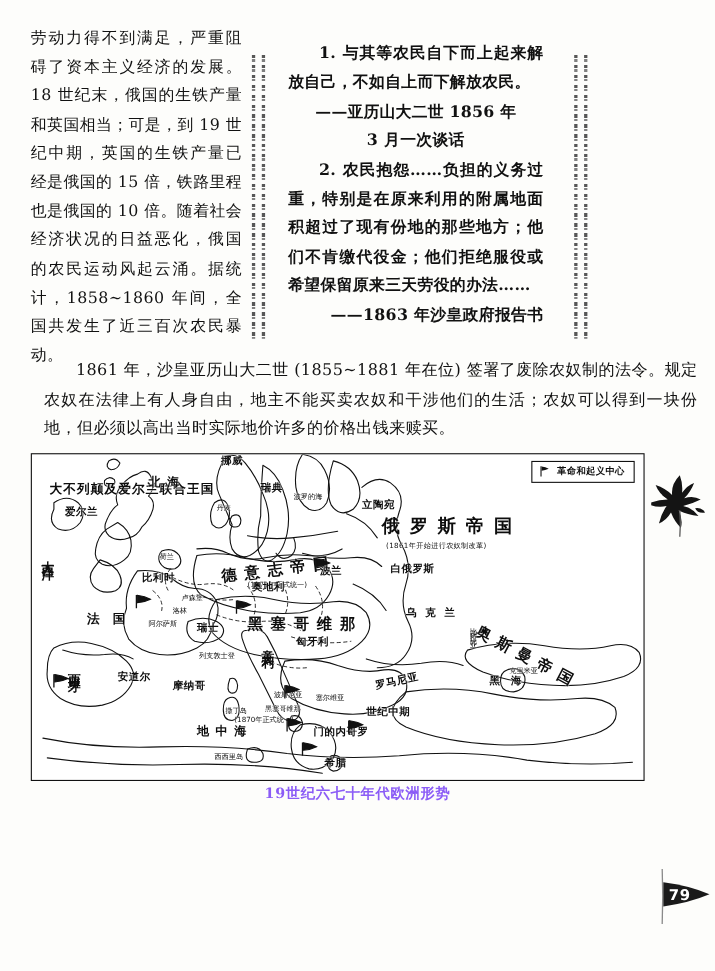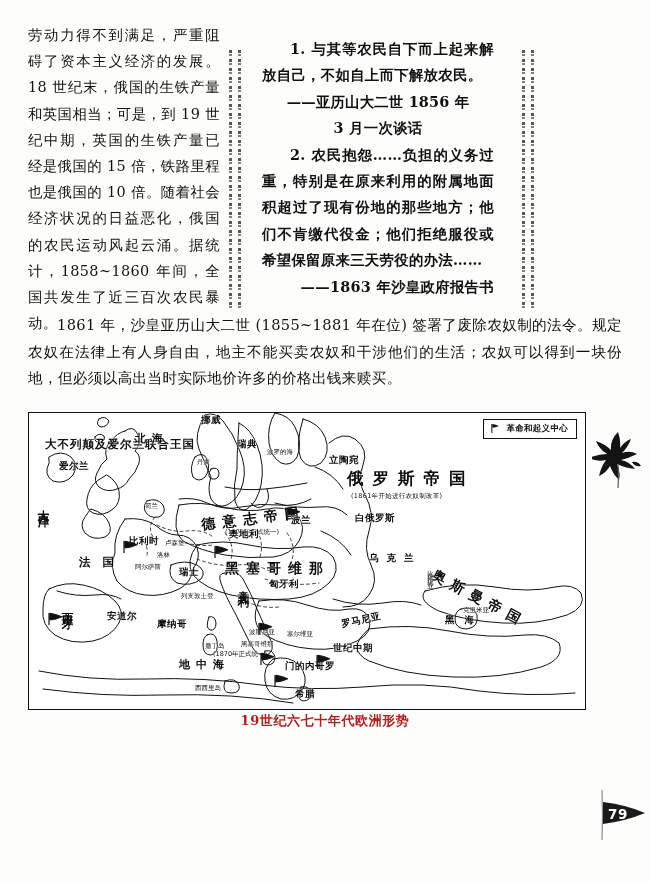--- a/index.html
+++ b/index.html
@@ -51,21 +51,21 @@
   .divider.d2{left:238px;}
   .divider-r1{left:522px;}
   .divider-r2{left:531px;}
 
   
   .para{
     position:absolute;left:28px;width:594px;
     font-size:14.6px;line-height:26.5px;
     text-align:justify;text-justify:inter-ideograph;
     text-indent:29px;letter-spacing:.35px;
-    margin:0;
+    margin:12px;
   }
   .para-1{top:312px;}
   .para-2{top:748px;}
 
   
   .map-frame{
     position:absolute;left:28px;top:412px;width:556px;height:296px;
     border:1.4px solid #111;background:#ffffff;overflow:hidden;
   }
   .map-svg{position:absolute;left:0;top:0;width:556px;height:296px;}
@@ -89,21 +89,21 @@
     padding:3px 8px 3px 6px;
     display:flex;align-items:flex-start;gap:5px;
     font-family:"DejaVu Sans","Liberation Sans",sans-serif;
     font-size:8.5px;font-weight:700;letter-spacing:.3px;color:#0d0d0d;
   }
   .flag-glyph{display:inline-block;width:11px;height:11px;}
 
   .map-caption{
     position:absolute;left:0;top:712px;width:650px;
     text-align:center;font-size:13px;font-weight:700;
-    letter-spacing:.6px;color:#b91c1c;
+    letter-spacing:.6px;color:#8b5cf6;
     font-family:"DejaVu Serif","Liberation Serif",serif;
   }
 
   
   .vignette{position:absolute;left:592px;top:428px;width:52px;height:62px;}
   .page-pennant{position:absolute;left:596px;top:788px;width:52px;height:54px;}
   .page-num{
     position:absolute;left:608px;top:806px;
     font-family:"DejaVu Sans","Liberation Sans",sans-serif;
     font-size:13.5px;font-weight:700;color:#fff;letter-spacing:.5px;
@@ -257,21 +257,21 @@
     <div class="map-label lbl-lg" style="left:16px;top:26px;">大不列颠及爱尔兰联合王国</div>
     <div class="map-label lbl-md" style="left:30px;top:48px;">爱尔兰</div>
     <div class="map-label lbl-md" style="left:172px;top:2px;">挪威</div>
     <div class="map-label lbl-md" style="left:208px;top:26px;">瑞典</div>
     <div class="map-label lbl-xs" style="left:168px;top:46px;">丹麦</div>
     <div class="map-label lbl-md" style="left:300px;top:42px;">立陶宛</div>
     <div class="map-label lbl-md" style="left:326px;top:100px;">白俄罗斯</div>
     <div class="map-label lbl-md" style="left:262px;top:102px;">波兰</div>
     <div class="map-label lbl-md" style="left:340px;top:140px;letter-spacing:8px;">乌克兰</div>
     <div class="map-label lbl-xs" style="left:116px;top:90px;">荷兰</div>
-    <div class="map-label lbl-md" style="left:100px;top:123px;text-align:right;">比利时</div>
+    <div class="map-label lbl-md" style="left:100px;top:108px;text-align:right;">比利时</div>
     <div class="map-label lbl-xs" style="left:136px;top:127px;">卢森堡</div>
     <div class="map-label lbl-xs" style="left:128px;top:139px;">洛林</div>
     <div class="map-label lbl-xs" style="left:106px;top:151px;">阿尔萨斯</div>
     <div class="map-label lbl-lg" style="left:50px;top:144px;letter-spacing:12px;">法国</div>
     <div class="map-label lbl-md" style="left:150px;top:154px;">瑞士</div>
     <div class="map-label lbl-xs" style="left:152px;top:180px;">列支敦士登</div>
     <div class="map-label lbl-md" style="left:128px;top:206px;">摩纳哥</div>
     <div class="map-label lbl-md" style="left:78px;top:198px;">安道尔</div>
     <div class="map-label lbl-lg lbl-vert" style="left:32px;top:190px;">西班牙</div>
     <div class="map-label lbl-lg lbl-vert" style="left:208px;top:168px;">意大利</div>

